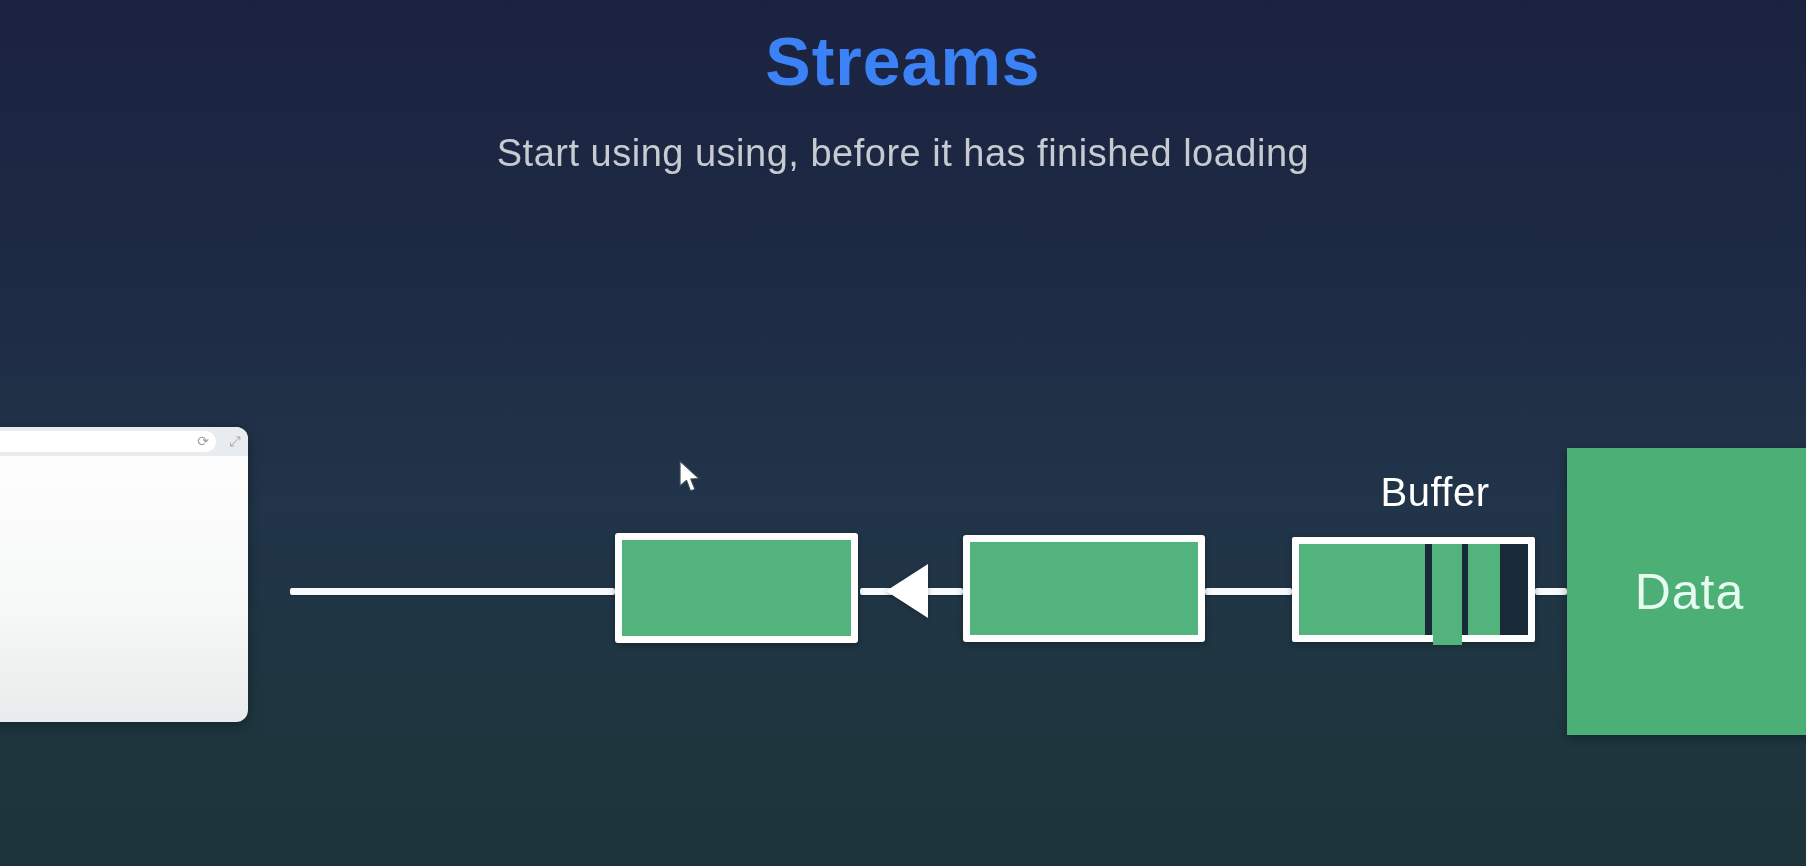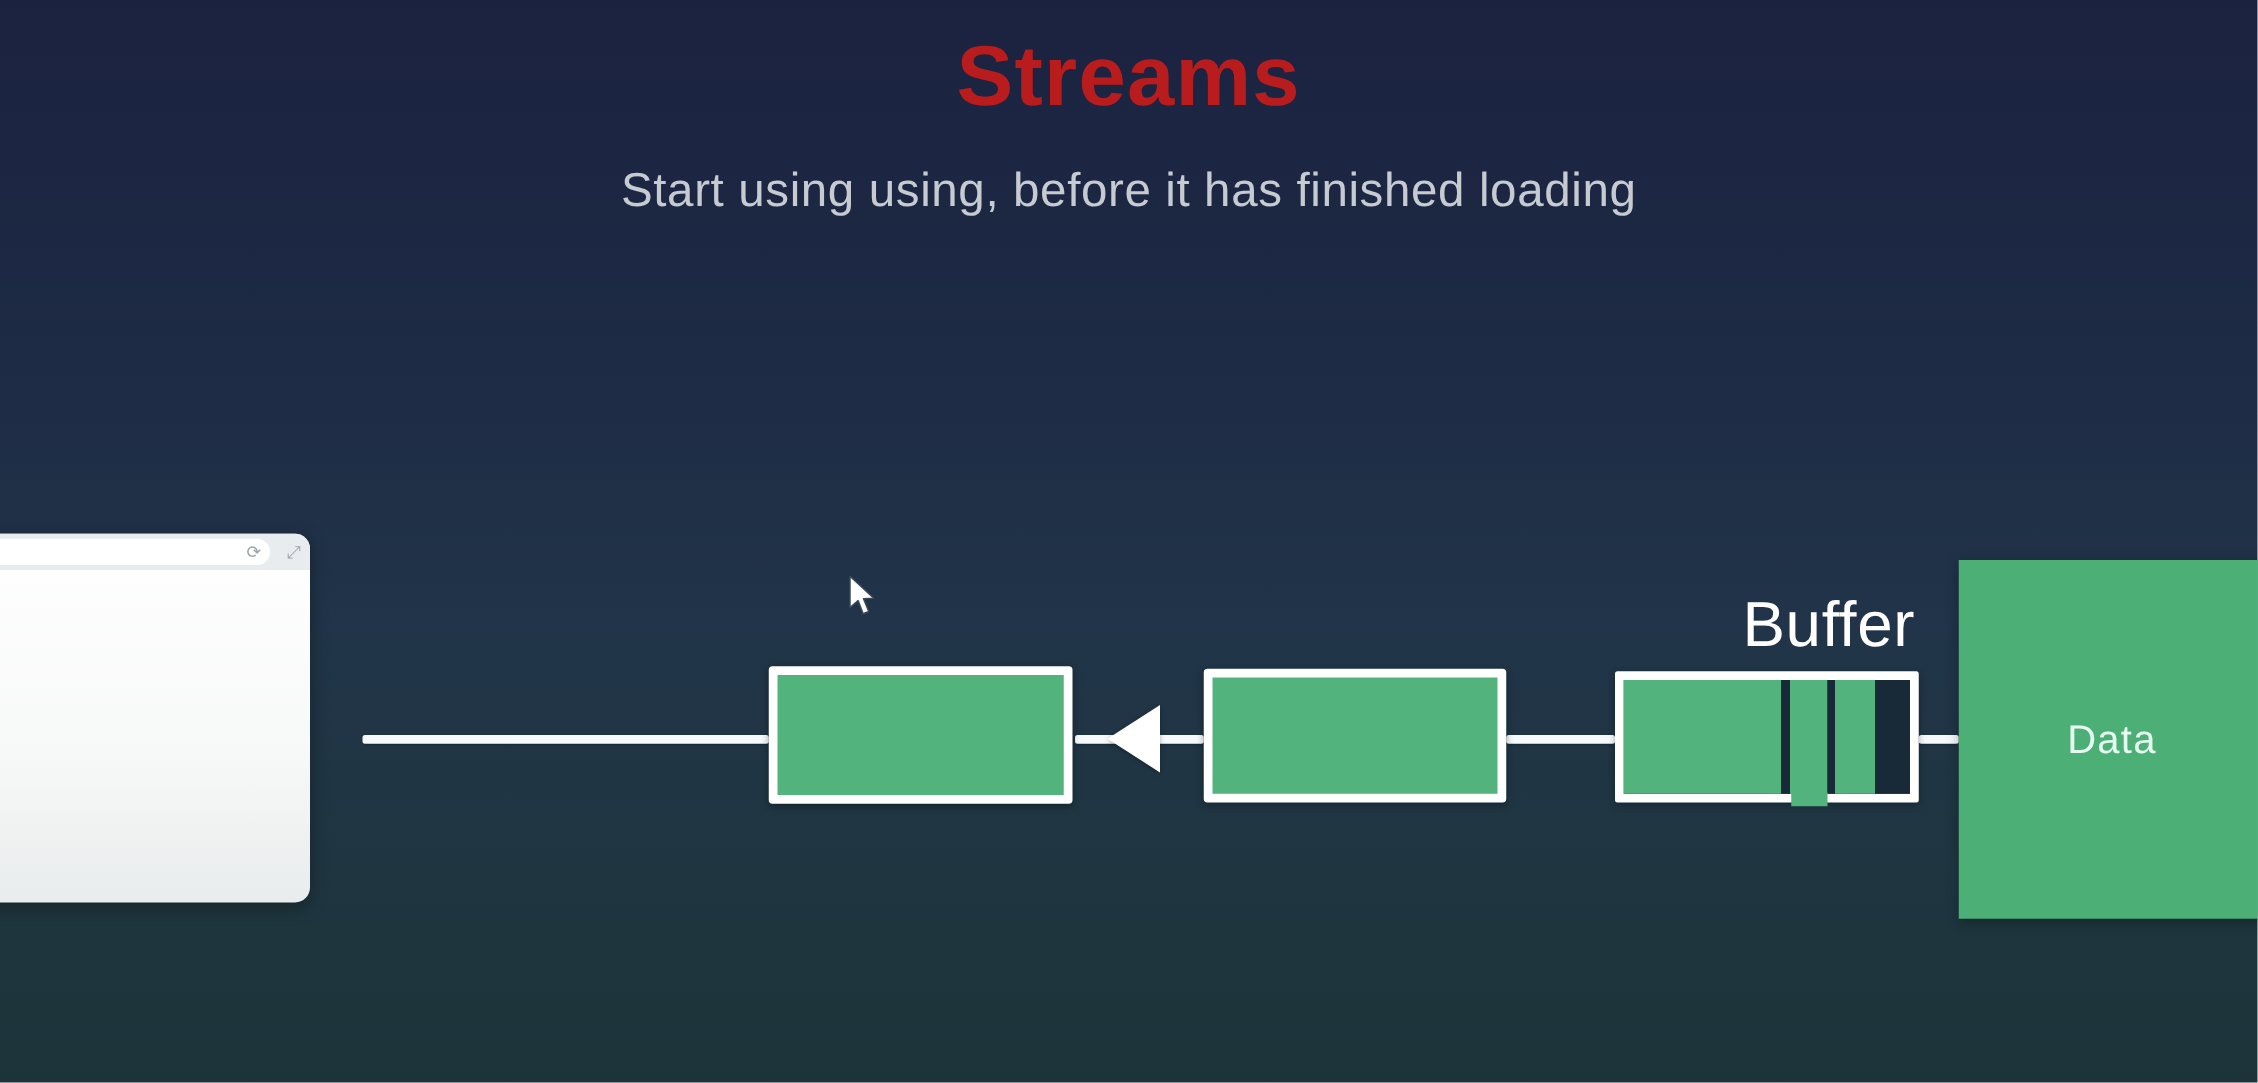--- a/index.html
+++ b/index.html
@@ -6,21 +6,21 @@
   body {
     width: 1806px; height: 866px;
     overflow: hidden; position: relative;
     font-family: "Liberation Sans", sans-serif;
     background: linear-gradient(180deg, #1b2240 0%, #1d2a44 30%, #213449 58%, #1f3640 82%, #1c3339 100%);
   }
 
   
   .slide-title {
     position: absolute; top: 22px; left: 0; width: 100%;
-    text-align: center; color: #b91c1c;
+    text-align: center; color: #3b82f6;
     font-size: 68px; font-weight: 600; letter-spacing: 1px;
   }
   .slide-subtitle {
     position: absolute; top: 132px; left: 0; width: 100%;
     text-align: center; color: #c6cbd2;
     font-size: 38px; font-weight: 400; letter-spacing: 0.5px;
   }
 
   
   .browser-window {
@@ -75,23 +75,23 @@
     position: absolute; box-sizing: border-box;
     border: 7px solid #ffffff; border-radius: 3px;
     background: #52b37d;
     box-shadow: 0 2px 6px rgba(0,0,0,0.3);
   }
   .chunk-1 { left: 615px; top: 533px; width: 243px; height: 110px; }
   .chunk-2 { left: 963px; top: 535px; width: 242px; height: 107px; }
 
   
   .buffer-label {
-    position: absolute; left: 1352px; top: 470px; width: 222px;
+    position: absolute; left: 1324px; top: 470px; width: 222px;
     text-align: center; color: #ffffff;
-    font-size: 51px; font-weight: 500; letter-spacing: 0.5px;
+    font-size: 40px; font-weight: 500; letter-spacing: 0.5px;
   }
   .buffer-box {
     position: absolute; left: 1292px; top: 537px;
     width: 243px; height: 105px; box-sizing: border-box;
     border: 7px solid #ffffff; border-radius: 2px;
     background: #182a37;
     display: flex; flex-direction: row; align-items: stretch;
     box-shadow: 0 2px 6px rgba(0,0,0,0.3);
   }
   .buffer-box .seg { height: 100%; }
@@ -104,21 +104,21 @@
 
   
   .data-box {
     position: absolute; left: 1567px; top: 448px;
     width: 245px; height: 287px;
     background: #4caf76;
     display: flex; align-items: center; justify-content: center;
     box-shadow: 0 3px 10px rgba(0,0,0,0.3);
   }
   .data-label {
-    color: #e6fcf0; font-size: 32px; font-weight: 500; letter-spacing: 1px;
+    color: #e6fcf0; font-size: 50px; font-weight: 500; letter-spacing: 1px;
   }
 
   
   .mouse-pointer { position: absolute; left: 678px; top: 460px; }
 </style>
 </head>
 <body>
 
 <div class="slide-title">Streams</div>
 <div class="slide-subtitle">Start using using, before it has finished loading</div>

